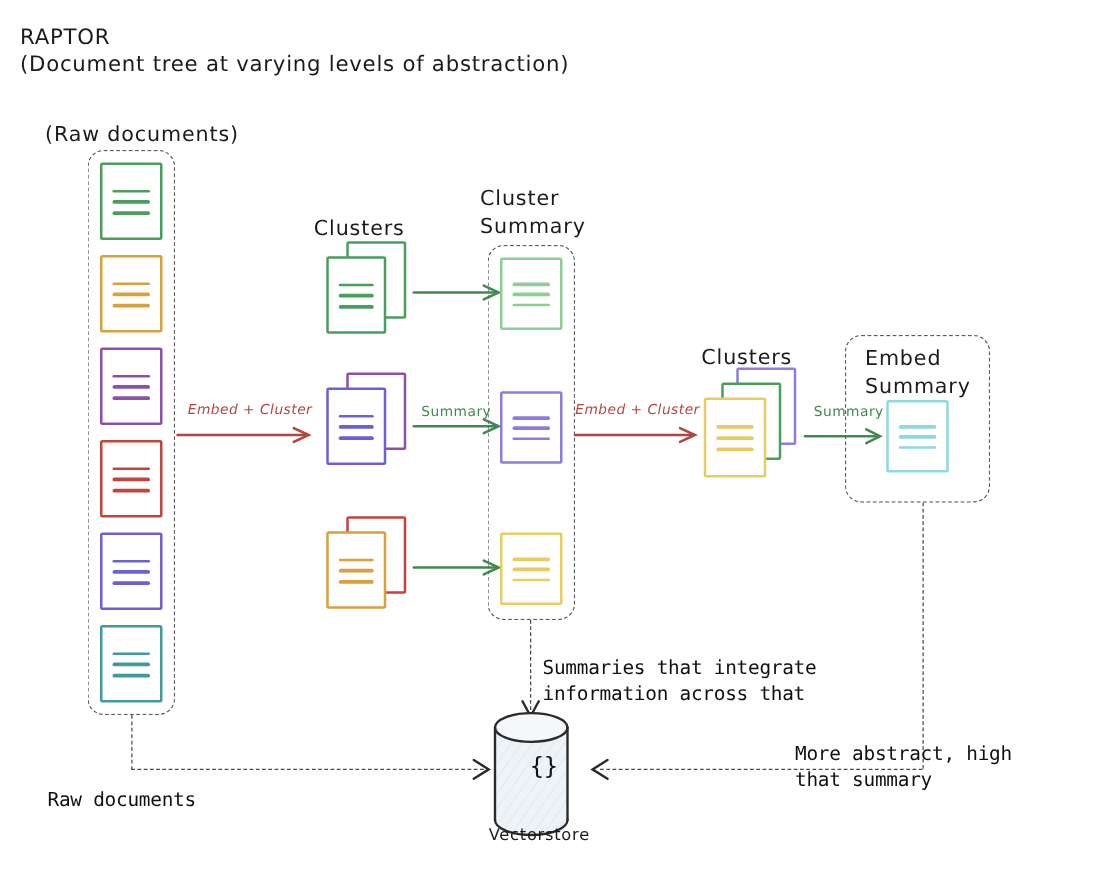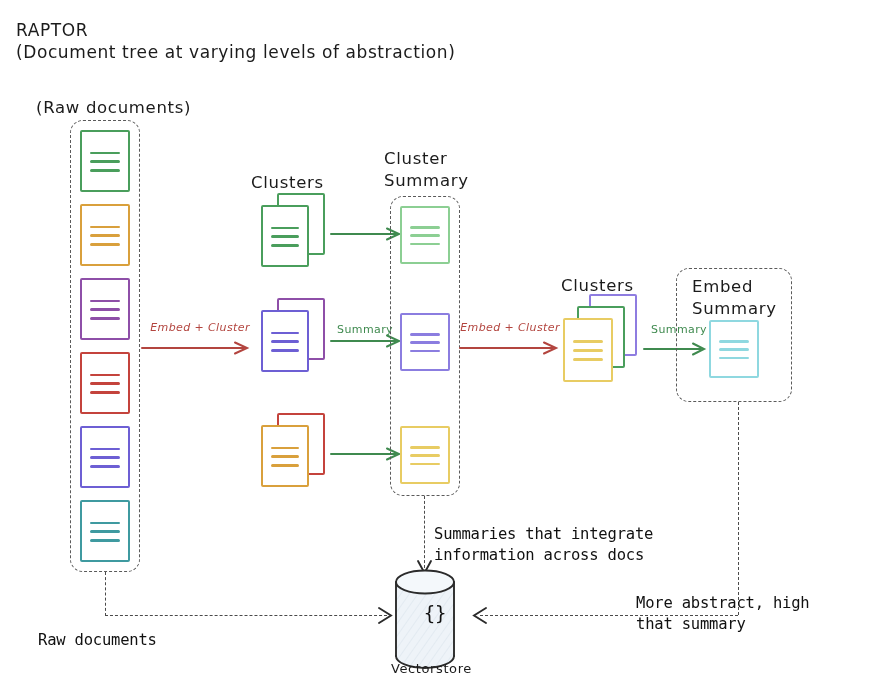--- a/index.html
+++ b/index.html
@@ -222,21 +222,21 @@
     </div>
 
   <div class="dline-v" style="left:738px;top:402px;height:213px;"></div>
   <div class="dline-h" style="left:480px;top:615px;width:258px;"></div>
   <svg width="20" height="20" style="left:472px;top:606px;">
     <path d="M14 2 L2 9.5 L14 17" fill="none" stroke="#2b2b2b" stroke-width="1.9" stroke-linecap="round"></path>
   </svg>
 
   <div class="abs mono" style="left:434px;top:504px;width:270px;margin-top:20px;">
     <div>Summaries that integrate</div>
-    <div>information across docs</div>
+    <div>information across that</div>
   </div>
 
   <div class="abs mono" style="left:38px;top:630px;width:220px;">
     <span>Raw documents</span>
   </div>
 
   <div class="abs mono" style="left:636px;top:593px;width:240px;">
     <div>More abstract, high</div>
     <div>that summary</div>
   </div>

